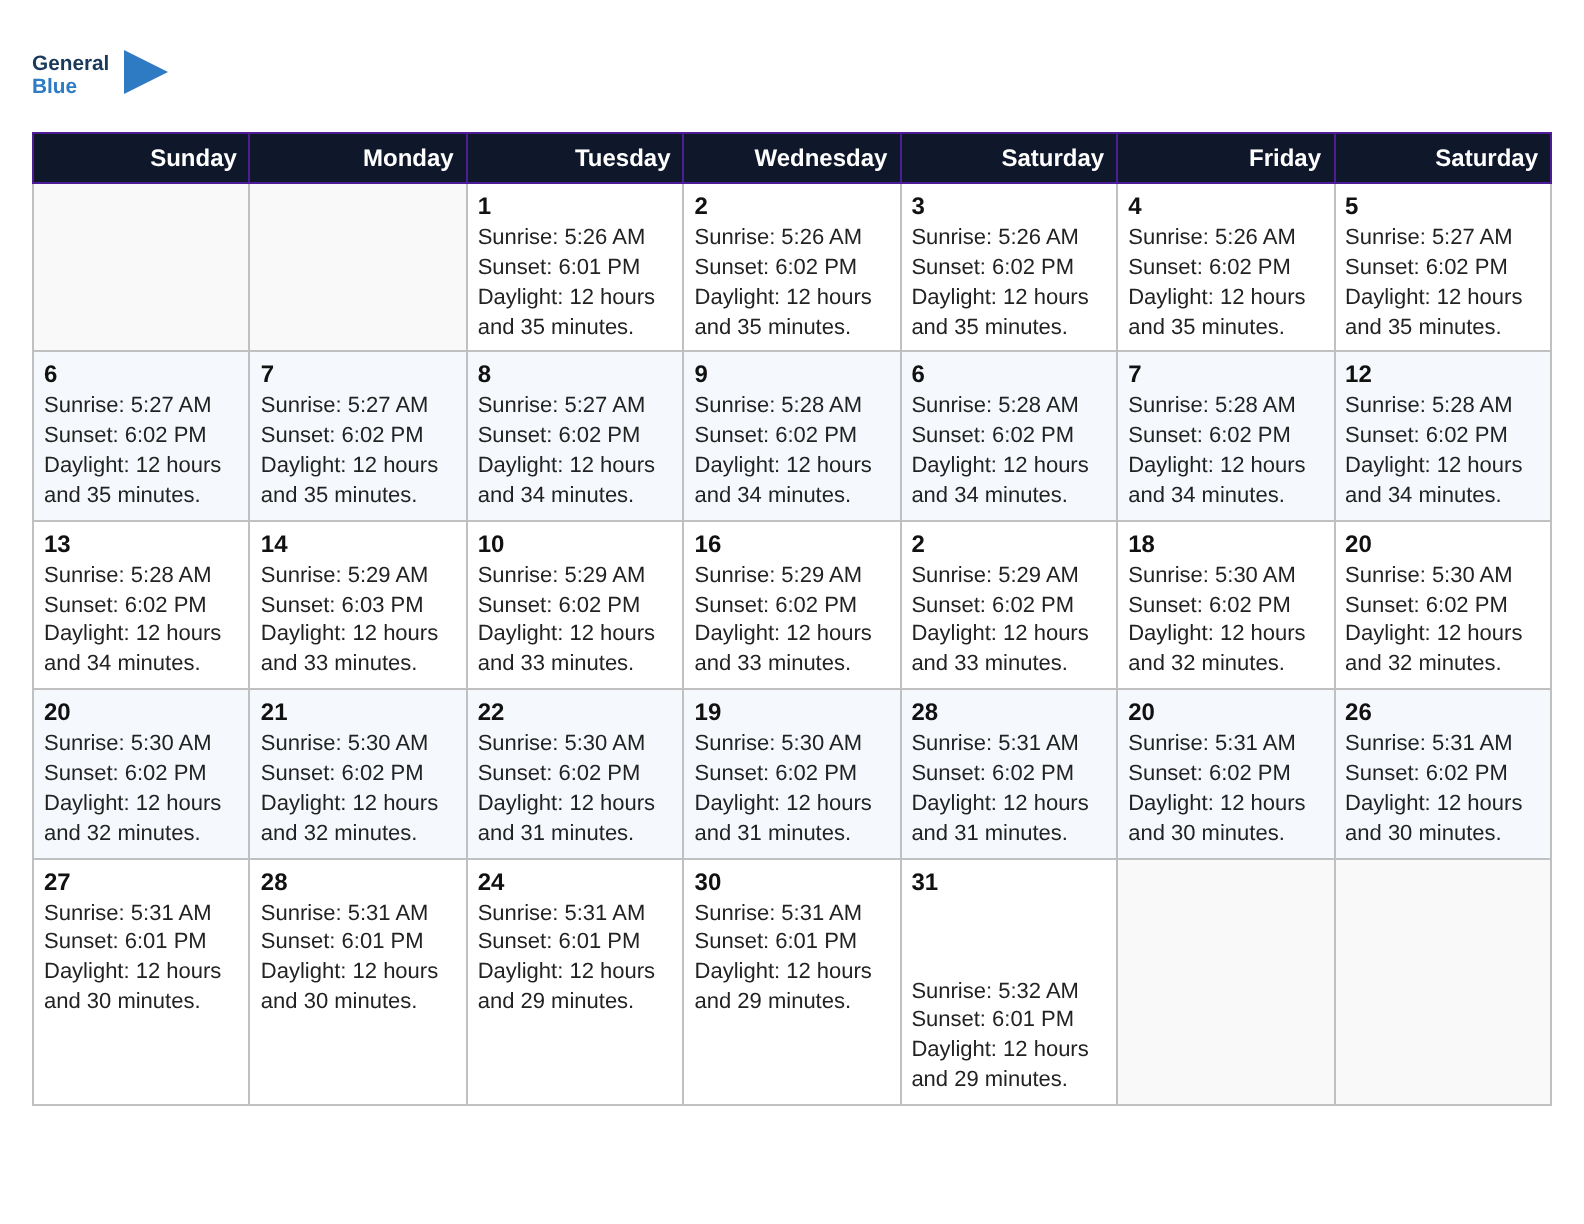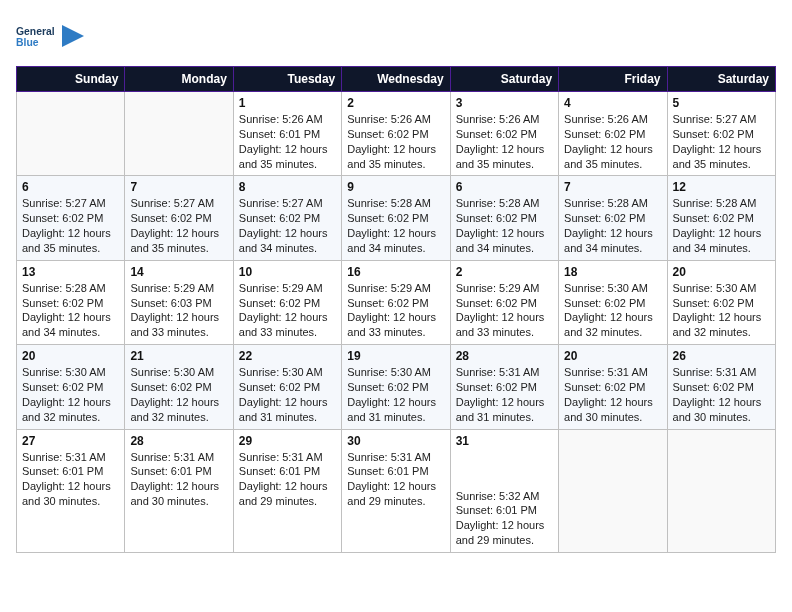--- a/index.html
+++ b/index.html
@@ -279,21 +279,21 @@
 Sunset: 6:01 PM
 Daylight: 12 hours and 30 minutes.</div>
         </td>
         <td>
           <div class="day-num">28</div>
           <div class="day-info" style="white-space: pre-line;">Sunrise: 5:31 AM
 Sunset: 6:01 PM
 Daylight: 12 hours and 30 minutes.</div>
         </td>
         <td>
-          <div class="day-num">29</div>
+          <div class="day-num">24</div>
           <div class="day-info" style="white-space: pre-line;">Sunrise: 5:31 AM
 Sunset: 6:01 PM
 Daylight: 12 hours and 29 minutes.</div>
         </td>
         <td>
           <div class="day-num">30</div>
           <div class="day-info" style="white-space: pre-line;">Sunrise: 5:31 AM
 Sunset: 6:01 PM
 Daylight: 12 hours and 29 minutes.</div>
         </td>

